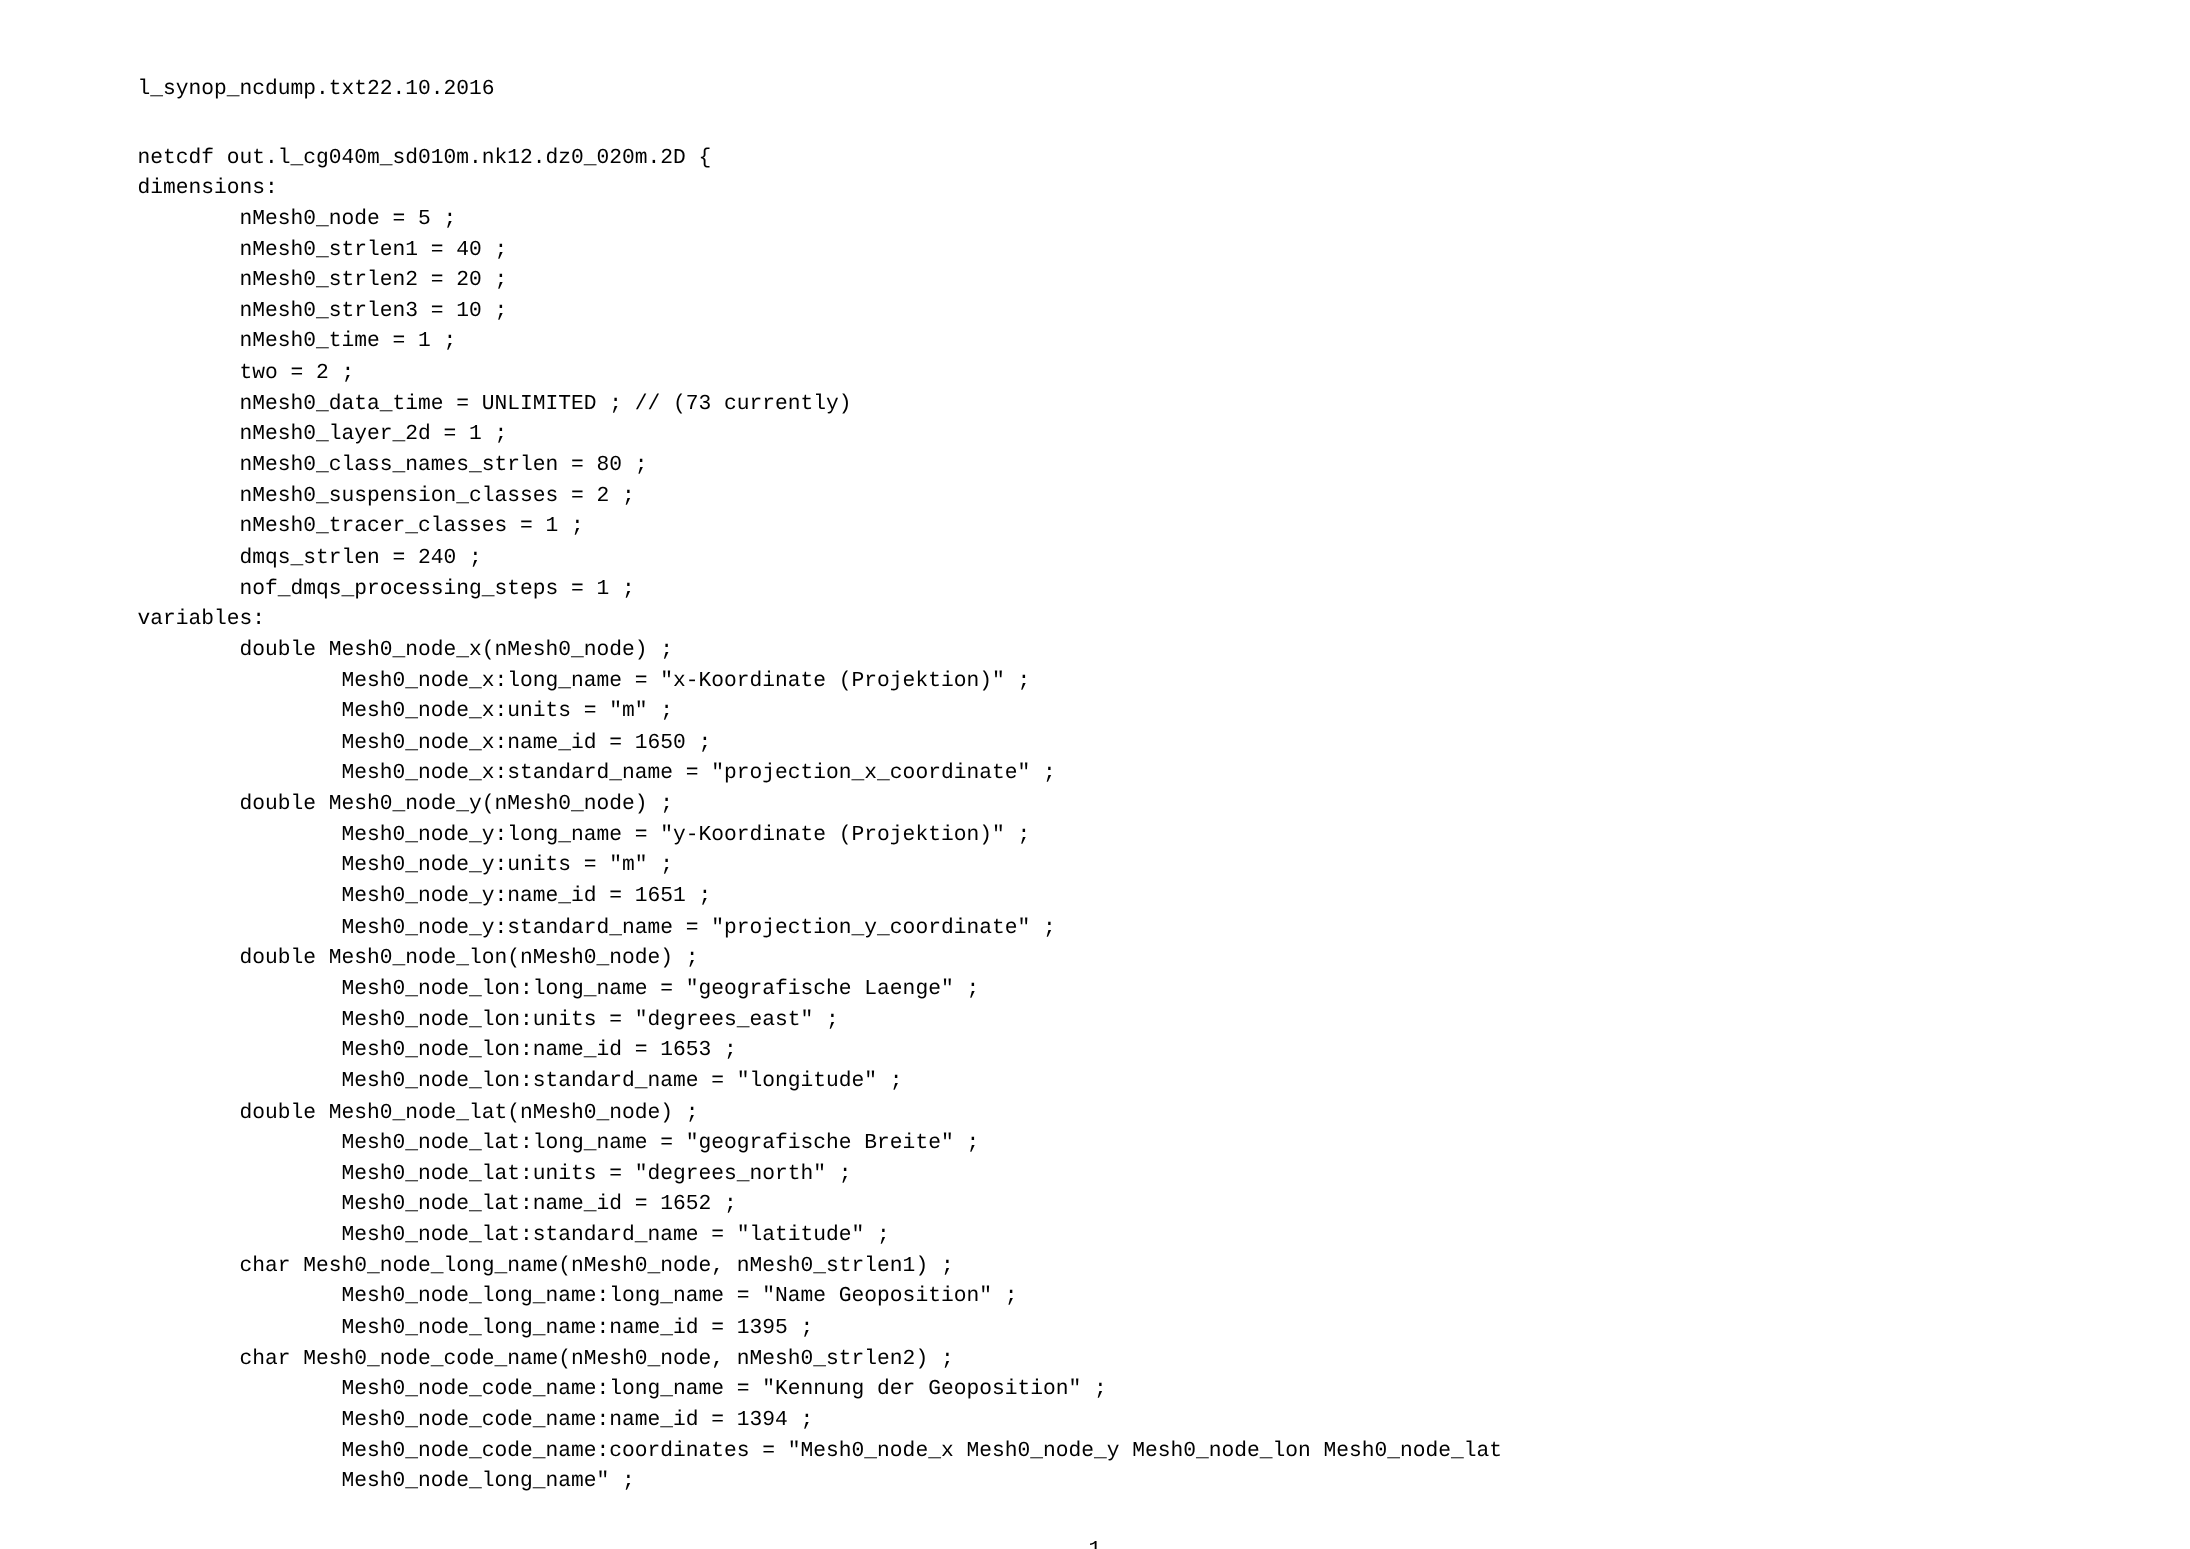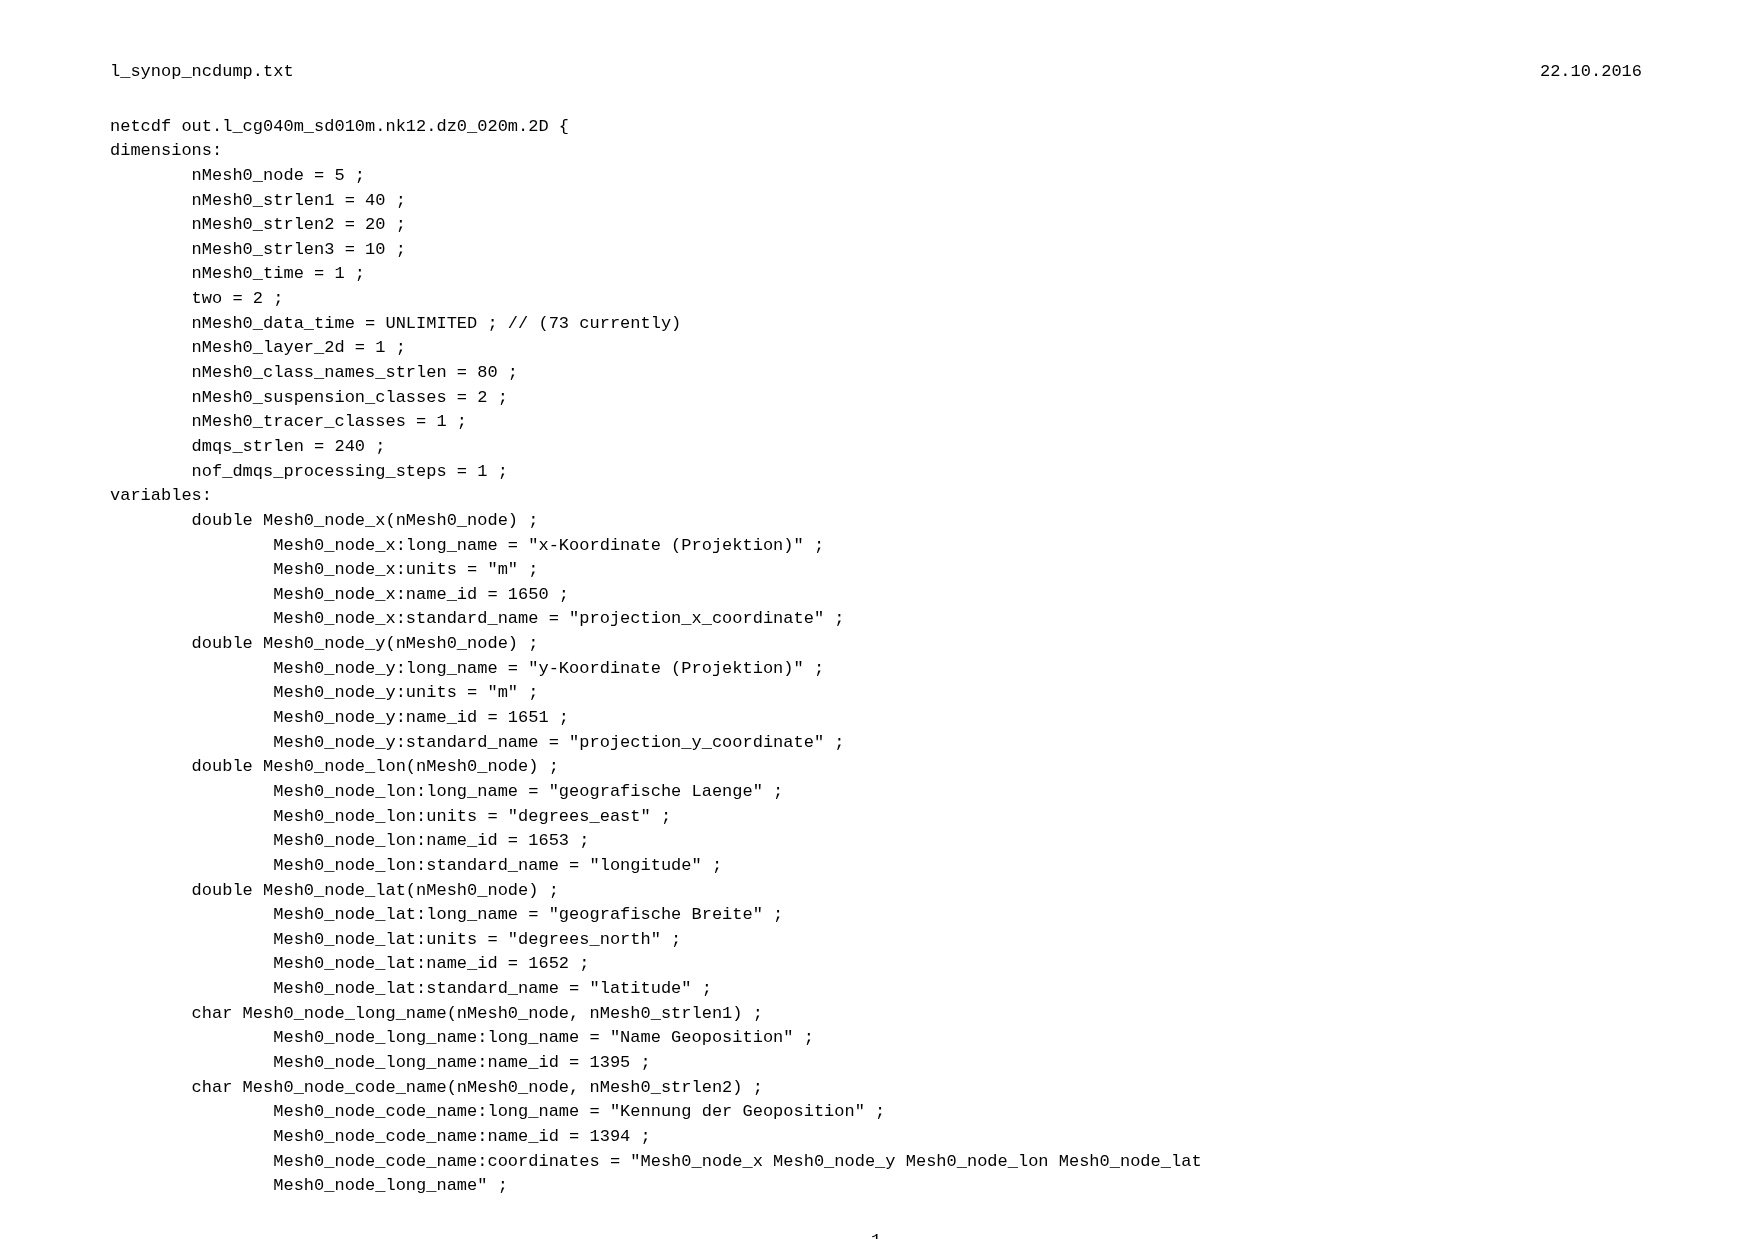--- a/index.html
+++ b/index.html
@@ -11,21 +11,20 @@
       background: #ffffff;
       font-family: "Courier New", Courier, monospace;
       font-size: 17px;
       line-height: 1.45;
       color: #000000;
       padding: 60px 110px 40px 110px;
       width: 1752px;
     }
     .header {
       display: flex;
-      justify-content: space-between;
       margin-bottom: 30px;
       font-family: Liberation Mono, monospace;
     }
     .content {
       white-space: pre;
       font-family: Liberation Mono, monospace;
     }
     .footer {
       text-align: center;
       margin-top: 30px;

